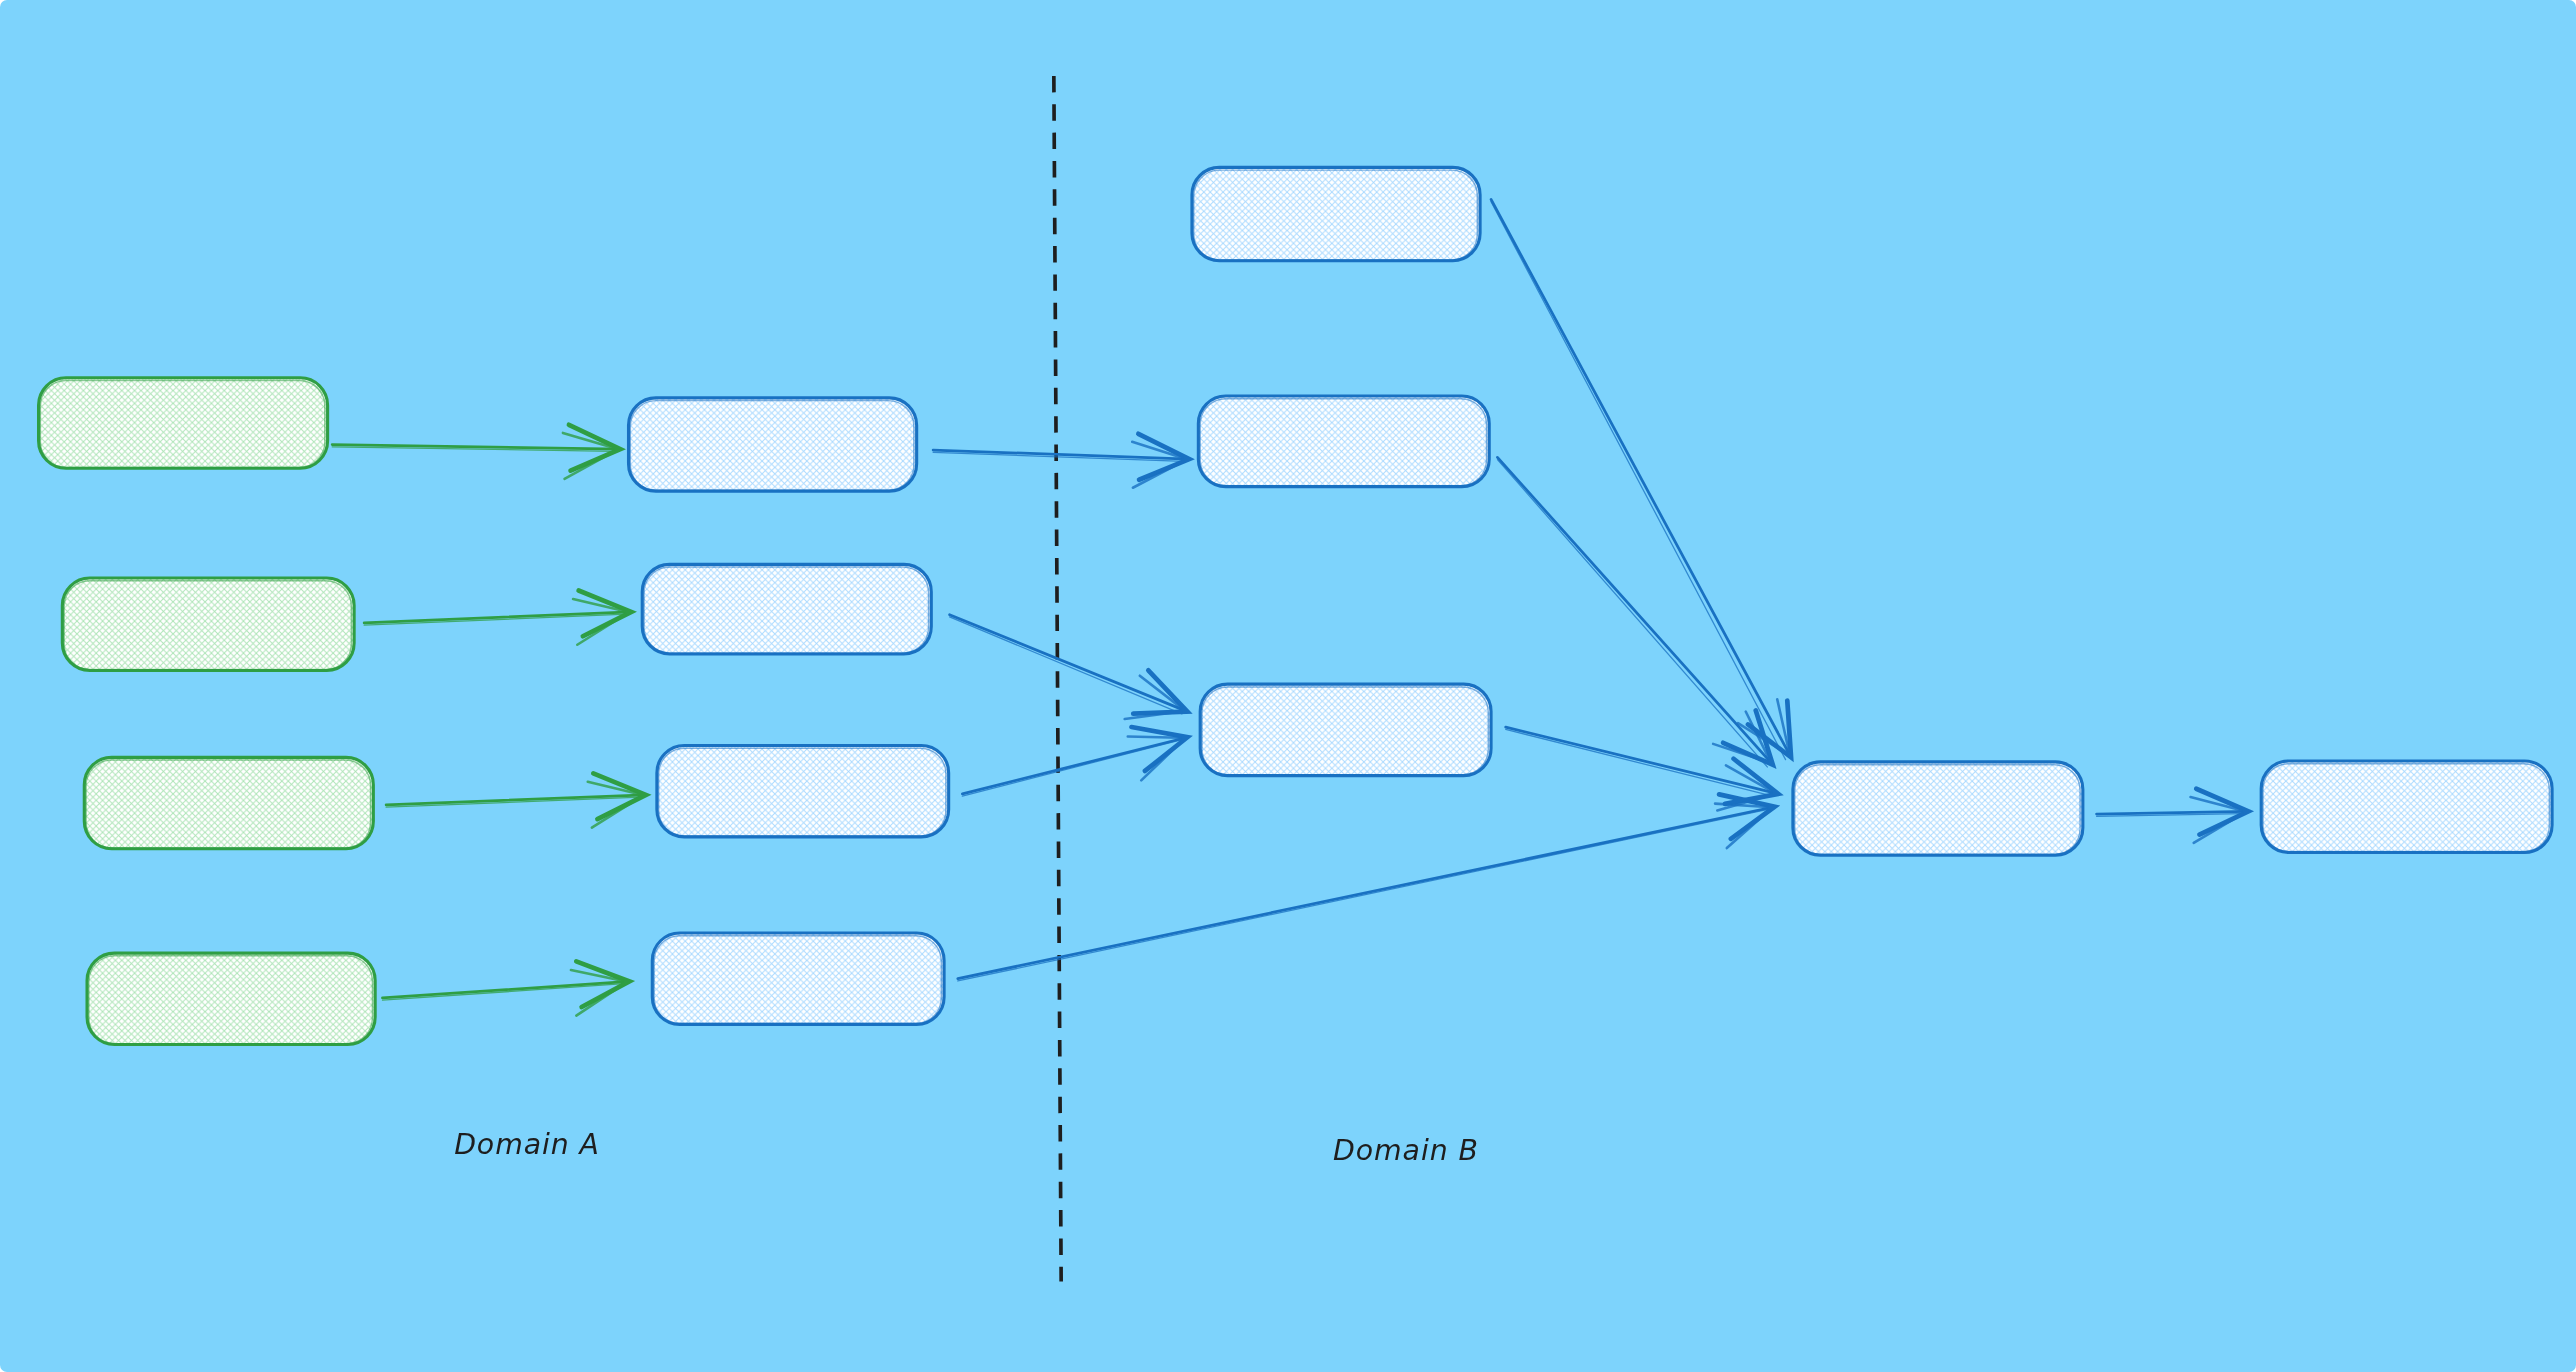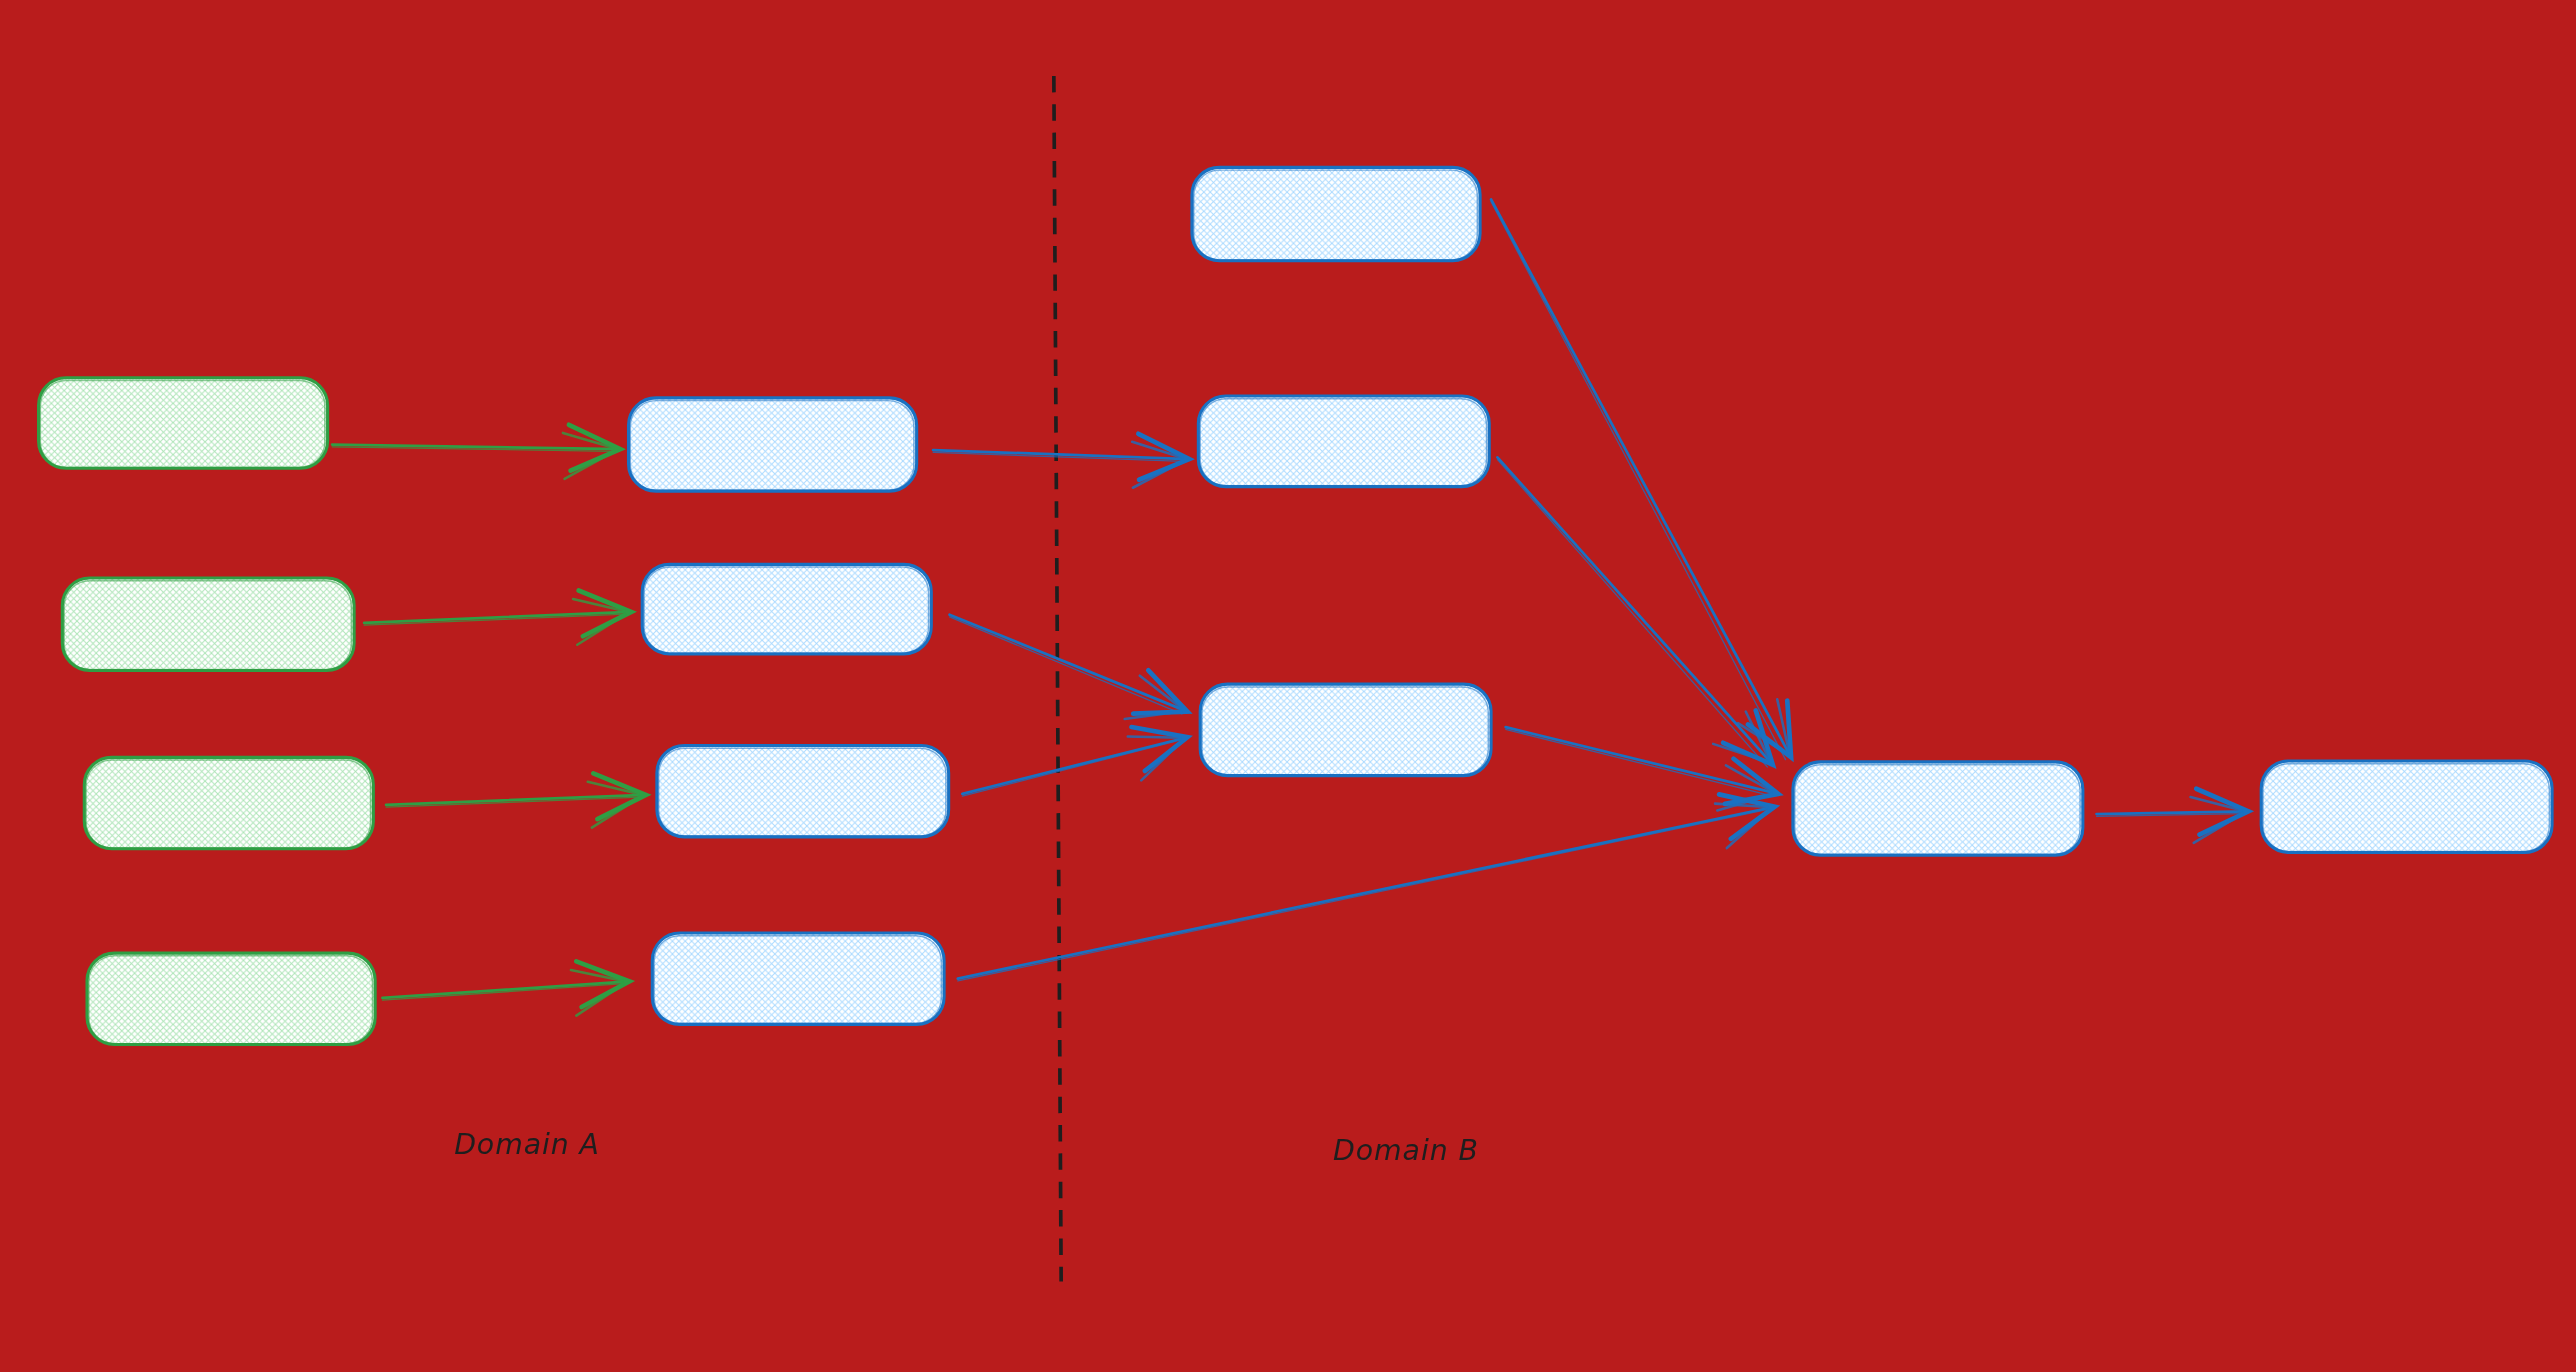--- a/index.html
+++ b/index.html
@@ -5,22 +5,23 @@
   html, body {
     margin: 0;
     padding: 0;
     background: #ffffff;
     font-family: "DejaVu Sans", "Liberation Sans", sans-serif;
   }
   .stage {
     position: relative;
     width: 2576px;
     height: 1372px;
-    background: #b91c1c;
+    background: #7dd3fc;
     overflow: hidden;
+    border-radius: 7px;
   }
   #diagram {
     position: absolute;
     left: 0;
     top: 0;
     width: 2576px;
     height: 1372px;
     display: block;
   }
   .region-label {

